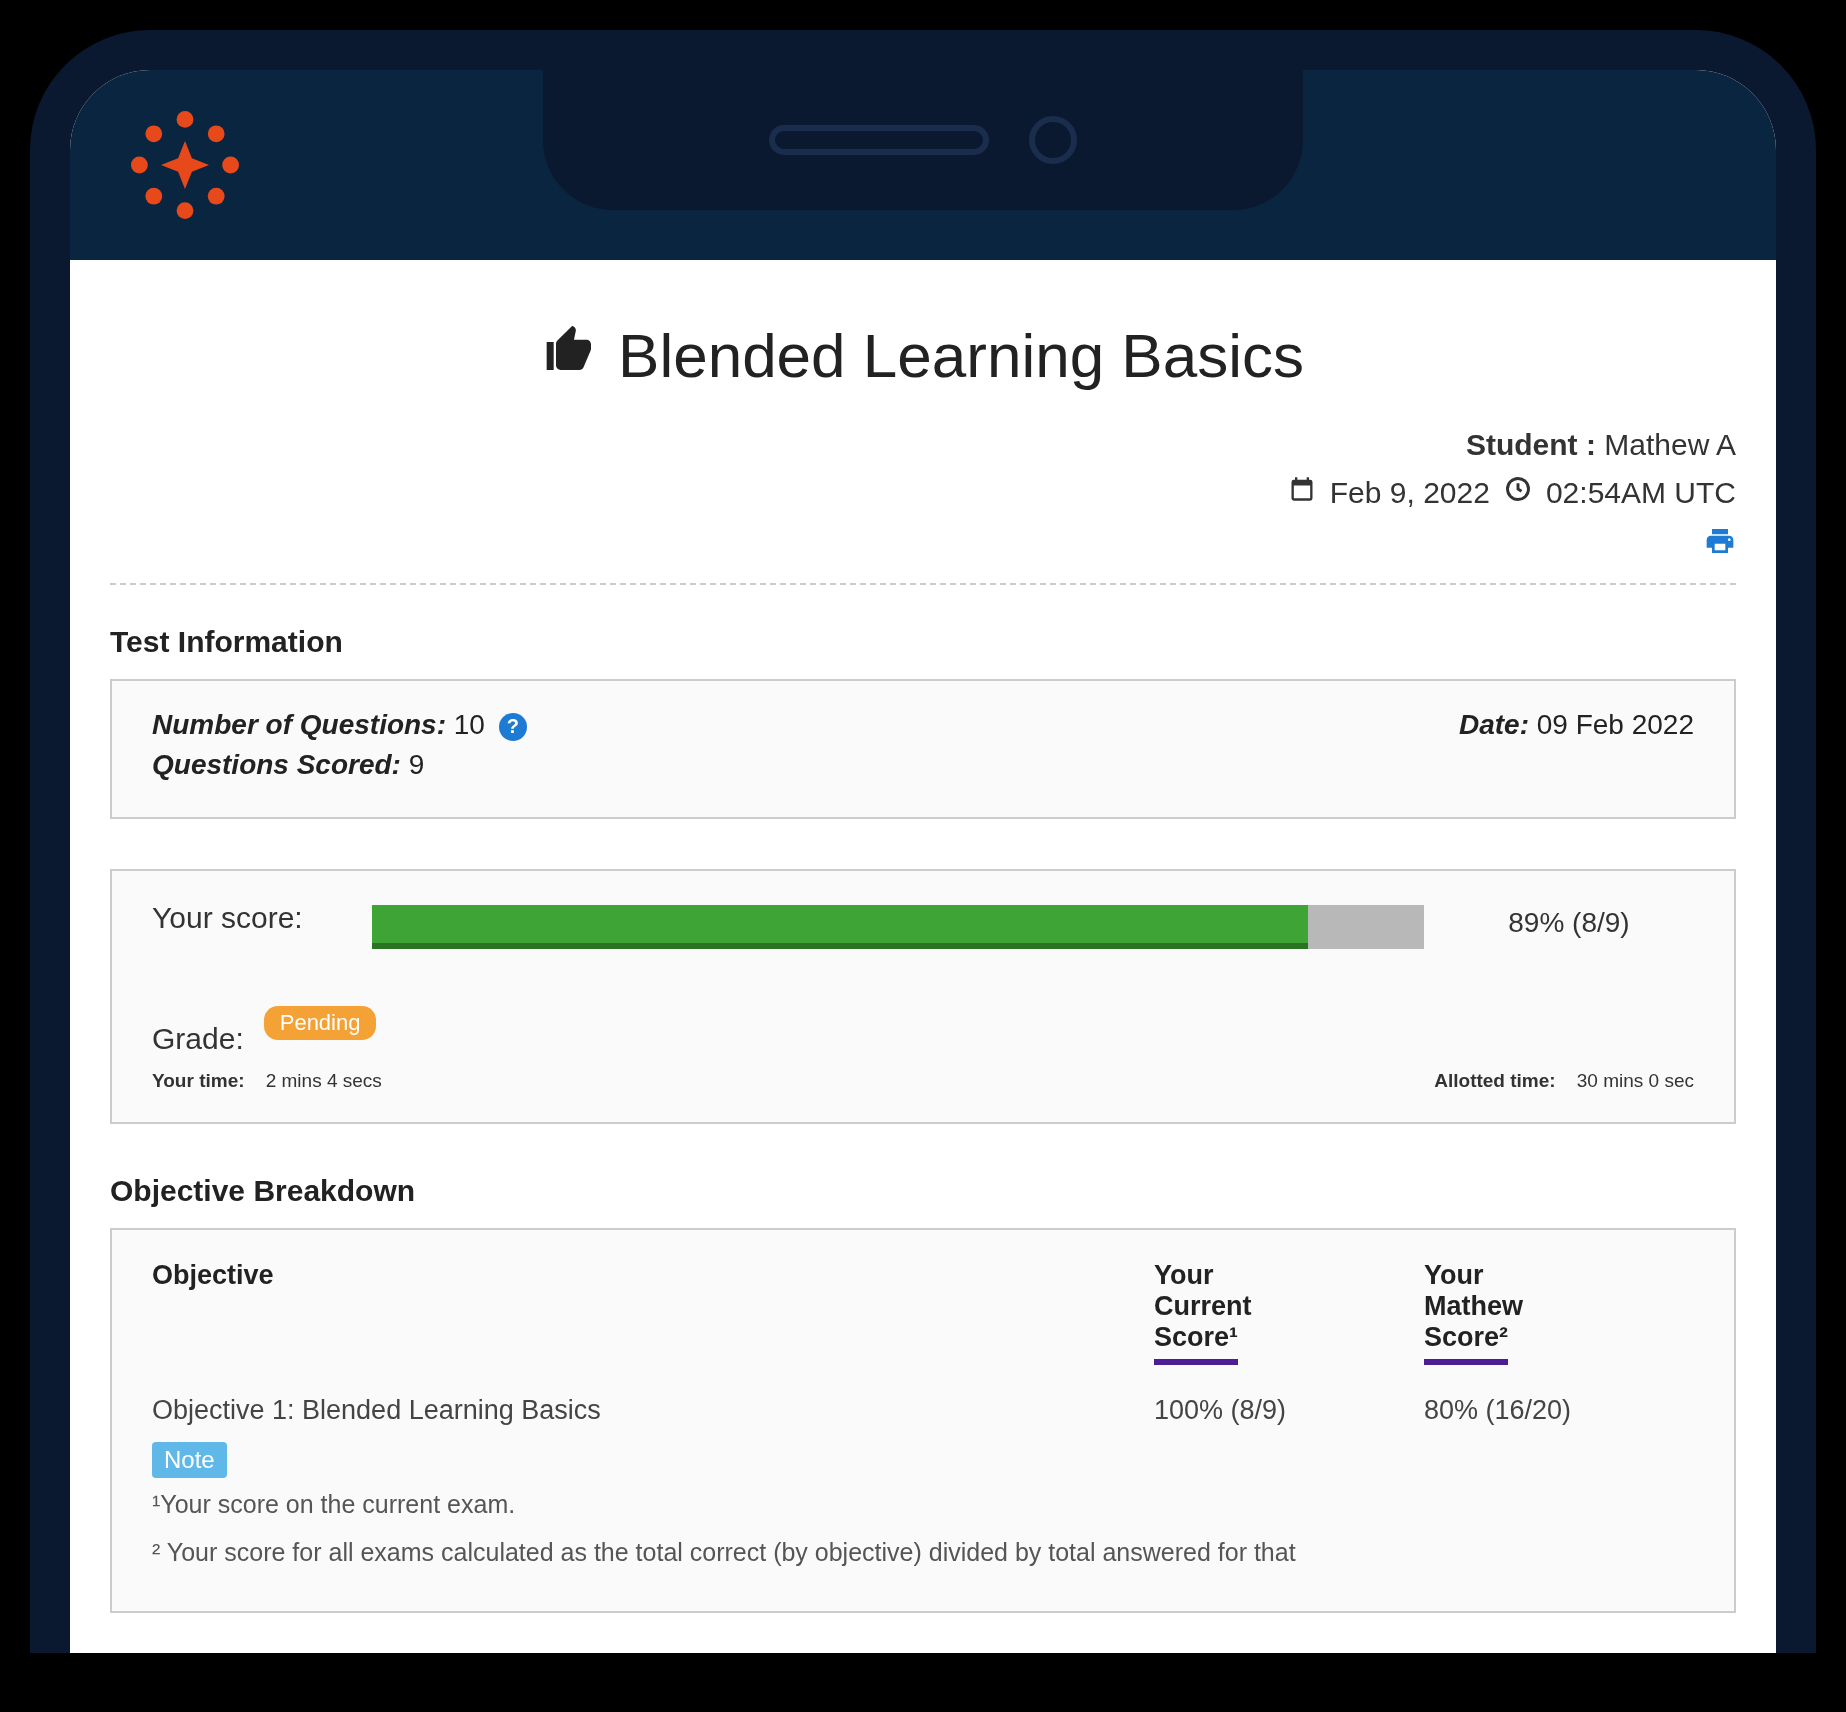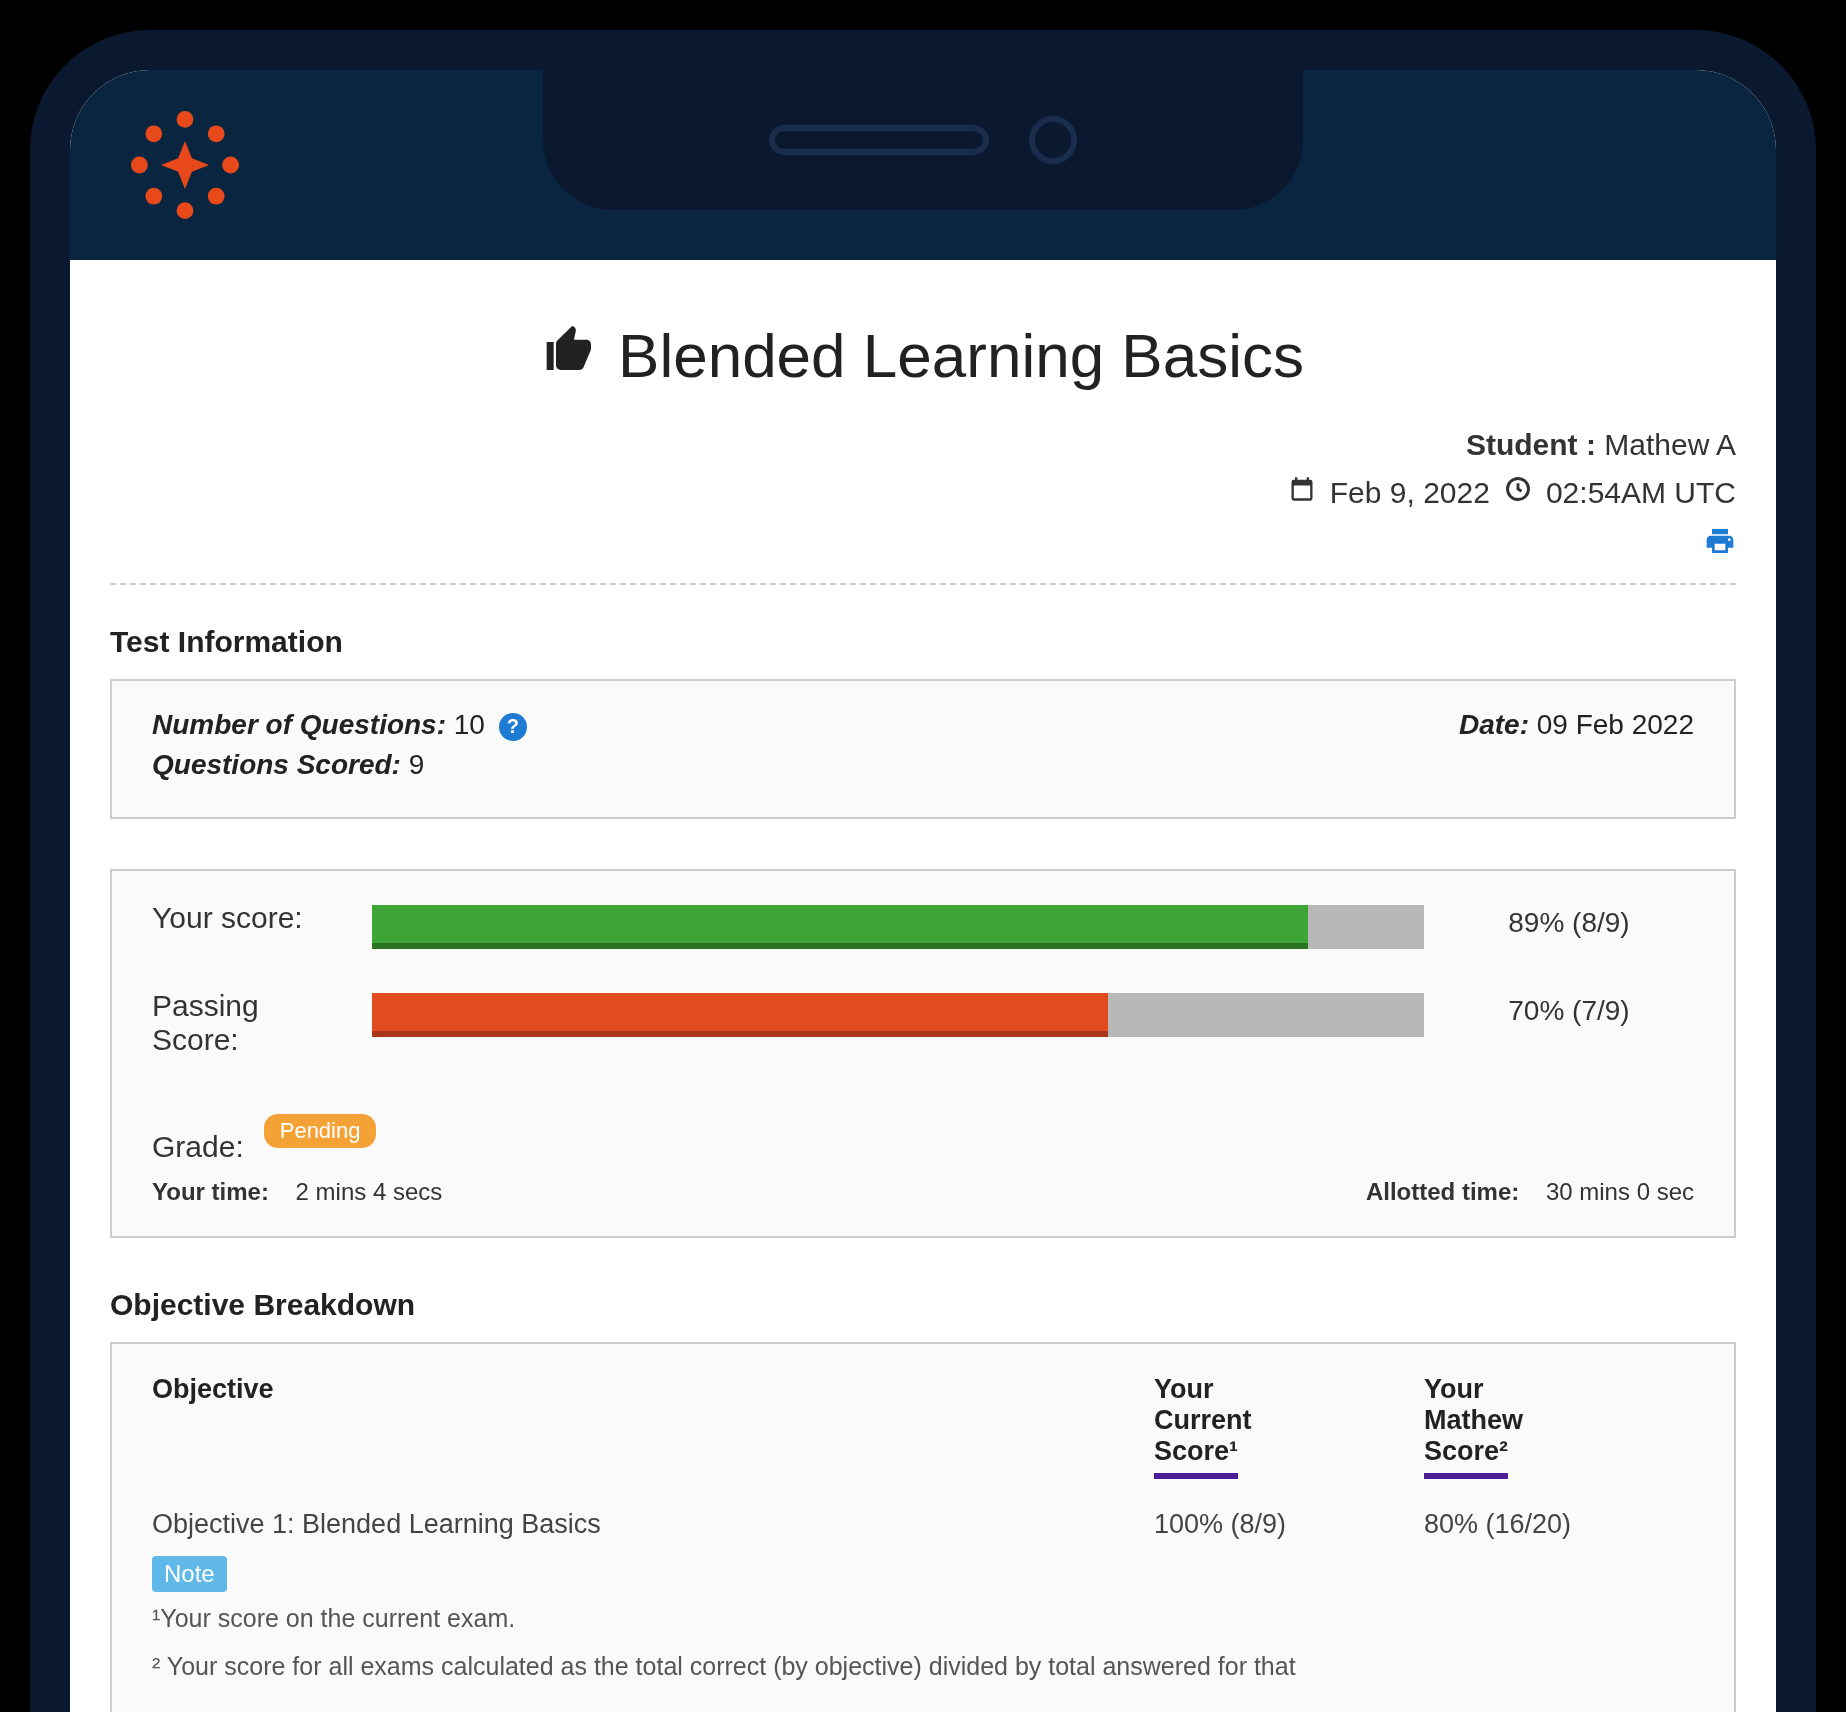--- a/index.html
+++ b/index.html
@@ -200,21 +200,21 @@
 .pending-badge {
   background: #f4a135;
   color: #fff;
   padding: 4px 16px;
   border-radius: 14px;
   font-size: 22px;
 }
 .time-row {
   display: flex;
   justify-content: space-between;
-  font-size: 24px;
+  font-size: 19px;
   color: #333;
   flex-wrap: wrap;
   gap: 40px;
 }
 .time-item .bold { font-weight: bold; }
 .breakdown-box {
   border: 2px solid #ccc;
   background: #fafafa;
   padding: 30px 40px;
 }
@@ -354,27 +354,20 @@
 
         <div class="section-title" i="test_score.section_title"></div>
         <div class="score-box">
           <div class="score-row">
             <div class="score-label">Your score:</div>
             <div class="score-bar-wrap">
               <div class="score-bar-fill green" id="your-score-fill" style="width: 89%;"></div>
             </div>
             <div class="score-value">89% (8/9)</div>
           </div>
-          <div class="score-row">
-            <div class="score-label">Passing Score:</div>
-            <div class="score-bar-wrap">
-              <div class="score-bar-fill red" id="passing-score-fill" style="width: 70%;"></div>
-            </div>
-            <div class="score-value">70% (7/9)</div>
-          </div>
           <div class="grade-row">
             <span class="grade-label">Grade:</span>
             <span class="pending-badge">Pending</span>
           </div>
           <div class="time-row">
             <div class="time-item">
               <span class="bold">Your time:</span>
               &nbsp;&nbsp;
               <span>2 mins 4 secs</span>
             </div>

